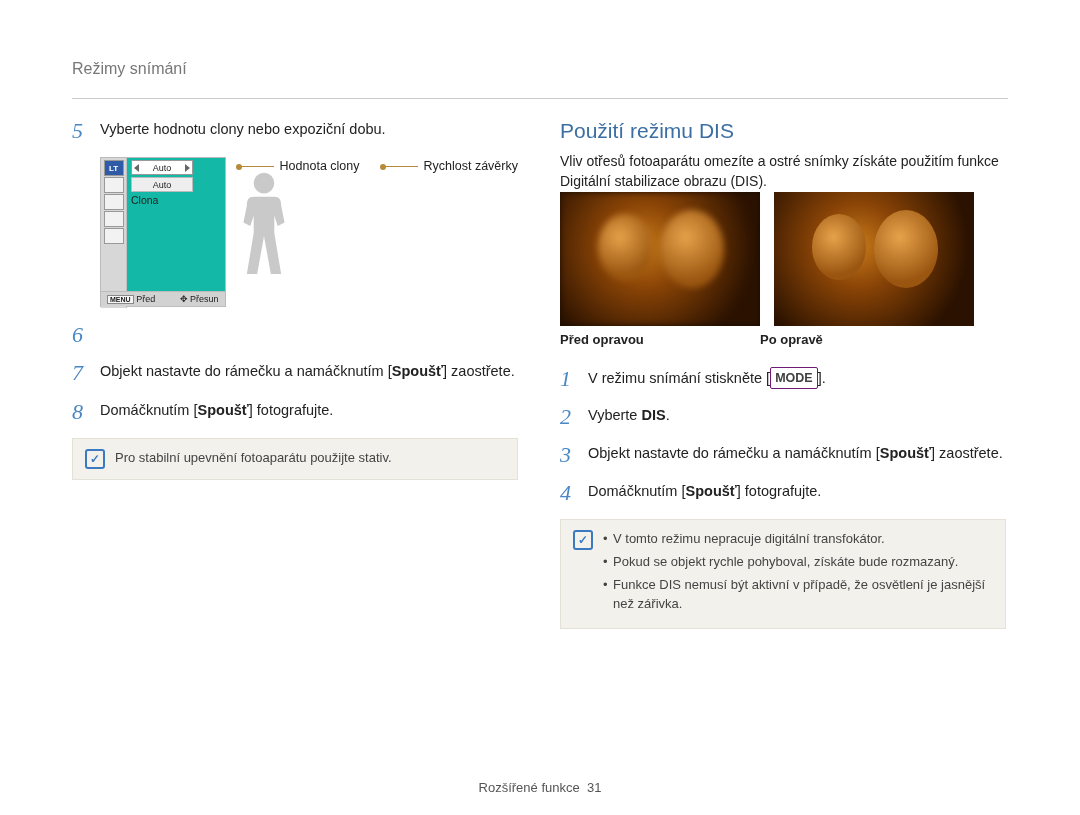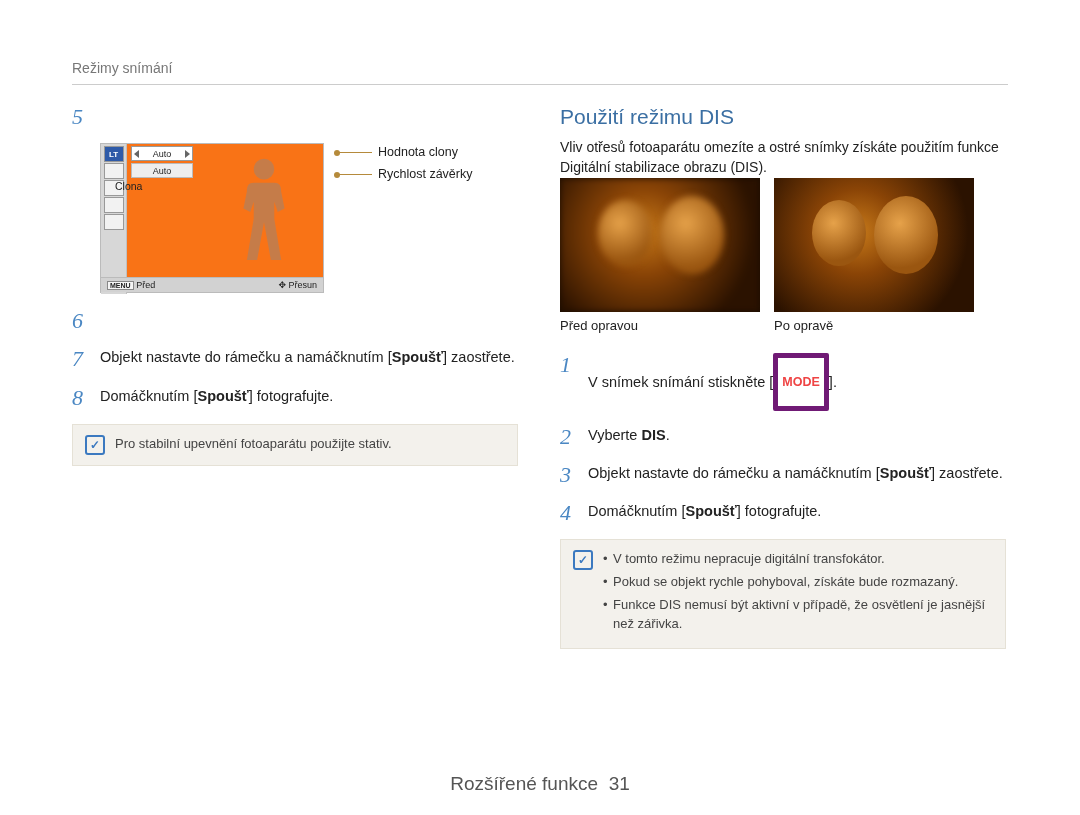--- a/index.html
+++ b/index.html
@@ -1,78 +1,79 @@
 <!DOCTYPE html>
 <html><head>
 <meta charset="utf-8">
 <style>
   * { box-sizing: border-box; margin: 0; padding: 0; }
   html, body { width: 1080px; height: 815px; background: #fff; font-family: Arial, Helvetica, sans-serif; color: #222; }
   .page { padding: 60px 72px 20px 72px; position: relative; height: 815px; }
-  .crumb { font-size: 14px; color: #777; margin-bottom: 8px; }
+  .crumb { font-size: 16px; color: #777; margin-bottom: 20px; }
   .divider { border: none; border-top: 1px solid #ccc; margin-bottom: 20px; }
   .cols { display: flex; gap: 42px; }
   .col { width: 446px; }
   .step { display: flex; gap: 10px; margin-bottom: 14px; }
   .step-num { font-family: Georgia, 'Times New Roman', serif; font-style: italic; font-size: 22px; color: #4a87c3; width: 18px; flex: none; line-height: 1.1; }
   .step-body { font-size: 14.5px; line-height: 1.45; }
   .bold { font-weight: 700; }
-  .mode-btn { display: inline-block; border: 5px solid #701a75; padding: 15px 4px; font-size: 12.5px; font-weight: 700; color: #ef4444; border-radius: 2px; vertical-align: 1px; }
+  .mode-btn { display: inline-block; border: 1px solid #701a75; padding: 1px 4px; font-size: 12.5px; font-weight: 700; color: #404040; border-radius: 2px; vertical-align: 1px; }
   .sub-bullets { margin: 6px 0 0 0; padding-left: 0; list-style: none; }
   .sub-bullets li { position: relative; padding-left: 12px; font-size: 13.5px; line-height: 1.4; }
   .sub-bullets li::before { content: "•"; position: absolute; left: 0; top: 0; }
   .lcd-row { display: flex; align-items: flex-start; gap: 14px; margin: 8px 0 16px 28px; }
-  .lcd { width: 224px; height: 150px; background: #f97316; border: 1px solid #bbb; position: relative; }
+  .lcd { width: 224px; height: 150px; background: #14b8a6; border: 1px solid #bbb; position: relative; }
   .lcd .menu-col { position: absolute; left: 0; top: 0; width: 26px; height: 150px; background: #d7d7d7; border-right: 1px solid #c0c0c0; display: flex; flex-direction: column; align-items: center; gap: 1px; padding-top: 2px; }
   .menu-col .cell { width: 20px; height: 16px; background: #f2f2f2; border: 1px solid #999; font-size: 8px; display:flex; align-items:center; justify-content:center; font-weight:700; }
   .menu-col .cell.active { background: #2e5aa8; color: #fff; }
   .lcd .row1 { position: absolute; left: 30px; top: 2px; width: 62px; height: 15px; background: #fff; border: 1px solid #999; font-size: 9px; display:flex; align-items:center; justify-content:center; }
   .lcd .row1::before, .lcd .row1::after { content: ""; position: absolute; top: 3px; width: 0; height: 0; border-top: 4px solid transparent; border-bottom: 4px solid transparent; }
   .lcd .row1::before { left: 2px; border-right: 5px solid #666; }
   .lcd .row1::after { right: 2px; border-left: 5px solid #666; }
   .lcd .row2 { position: absolute; left: 30px; top: 19px; width: 62px; height: 15px; background: #eee; border: 1px solid #bbb; font-size: 9px; display:flex; align-items:center; justify-content:center; }
-  .lcd .row3 { position: absolute; left: 14px; top: 36px; font-size: 10.5px; }
+  .lcd .row3 { position: absolute; left: 30px; top: 36px; font-size: 10.5px; }
   .lcd .silhouette { position: absolute; left: 128px; top: 8px; width: 70px; height: 120px; opacity: 0.45; }
   .lcd .bottombar { position: absolute; left: 0; bottom: 0; width: 100%; height: 15px; background: #d2d2d2; border-top: 1px solid #bbb; display:flex; align-items:center; justify-content:space-between; padding: 0 6px; font-size: 9px; }
   .lcd .menu-tag { font-size: 7px; font-weight: 700; border:1px solid #888; padding:0 2px; background:#f5f5f5; }
-  .legend { display: flex; flex-direction: column; gap: 8px; margin-top: 2px; }
+  .legend { display: flex; flex-direction: row; gap: 24px; margin-top: 2px; }
   .legend-item { display: flex; align-items: center; gap: 6px; font-size: 12.5px; white-space: nowrap; }
   .legend-line { width: 34px; height: 0; border-top: 1px solid #b58a3b; position: relative; }
   .legend-line::before { content:""; position:absolute; left:-4px; top:-3px; width:6px; height:6px; border-radius:50%; background:#b58a3b; }
   .note-box { display:flex; gap:10px; background:#f3f1ec; border:1px solid #e5e1d6; padding:10px 12px; margin-top:12px; margin-left: 0; }
   .note-icon { flex:none; width:20px; height:20px; border:2px solid #3b79c0; color:#3b79c0; border-radius:3px; display:flex; align-items:center; justify-content:center; font-size:12px; font-weight:700; }
   .note-text { font-size:13px; color:#444; line-height:1.45; }
   .note-list { list-style:none; padding:0; }
   .note-list li { position:relative; padding-left:10px; margin-bottom:4px; }
   .note-list li::before { content:"•"; position:absolute; left:0; }
   h2.sect { font-size: 21px; font-weight: 500; color: #3b6fa3; margin-bottom: 8px; }
   .intro { font-size: 14px; line-height: 1.45; }
   .imgs { display:flex; gap:14px; margin-bottom: 6px; }
   .photo { width: 200px; height: 134px; position: relative; background: #1a0c00; overflow: hidden; }
   .photo .grad { position:absolute; inset:0; background: radial-gradient(circle at 42% 40%, #c77a1a 0%, #8a4406 30%, #2b1200 78%); }
   .photo .face { position:absolute; border-radius:50%; background: radial-gradient(circle at 40% 35%, #e6a24a, #9a5610 70%); }
   .photo .f1 { width:54px; height:66px; left: 38px; top: 22px; }
   .photo .f2 { width:64px; height:78px; left: 100px; top: 18px; }
   .photo.blur .grad, .photo.blur .face { filter: blur(3px); }
-  .captions { display:flex; gap:14px; margin-bottom: 20px; }
+  .captions { display:flex; margin-bottom: 20px; font-weight: bold; }
   .captions span { width:200px; font-size: 13px; }
-  .footer { position:absolute; bottom:20px; left:0; width:100%; text-align:center; font-size:19px; color:#555; }
+  .footer { position:absolute; bottom:20px; left:0; width:100%; text-align:center; font-size:13px; color:#555; }
 </style>
 </head>
 <body>
 
 <div class="page">
   <div class="crumb">Režimy snímání</div>
   <hr class="divider">
 
   <div class="cols">
 
     <div class="col">
       <div class="step">
         <div class="step-num">5</div>
+        <div class="step-body">Vyberte hodnotu clony nebo expoziční dobu.</div>
       </div>
 
       <div class="lcd-row">
         <div class="lcd">
           <div class="menu-col">
             <div class="cell active">LT</div>
             <div class="cell"></div>
             <div class="cell"></div>
             <div class="cell"></div>
             <div class="cell"></div>
@@ -143,21 +144,21 @@
         </div>
       </div>
       <div class="captions">
         <span>Před opravou</span>
         <span>Po opravě</span>
       </div>
 
       <div class="step">
         <div class="step-num">1</div>
         <div class="step-body">
-          <span>V snímek snímání stiskněte [</span><span class="mode-btn">MODE</span><span>].</span>
+          <span>V režimu snímání stiskněte [</span><span class="mode-btn">MODE</span><span>].</span>
         </div>
       </div>
 
       <div class="step">
         <div class="step-num">2</div>
         <div class="step-body">
           <span>Vyberte </span><span class="bold">DIS</span><span>.</span>
         </div>
       </div>
 

